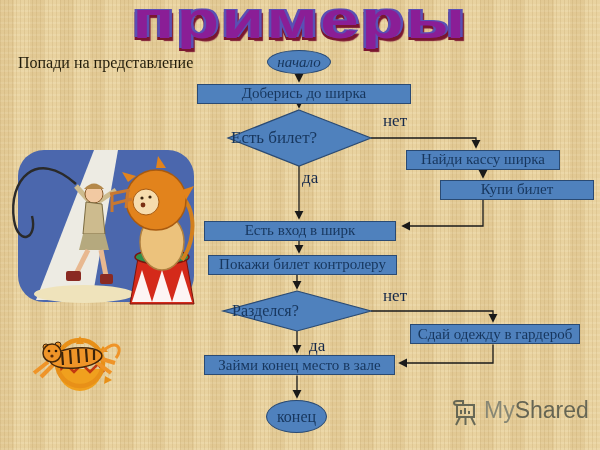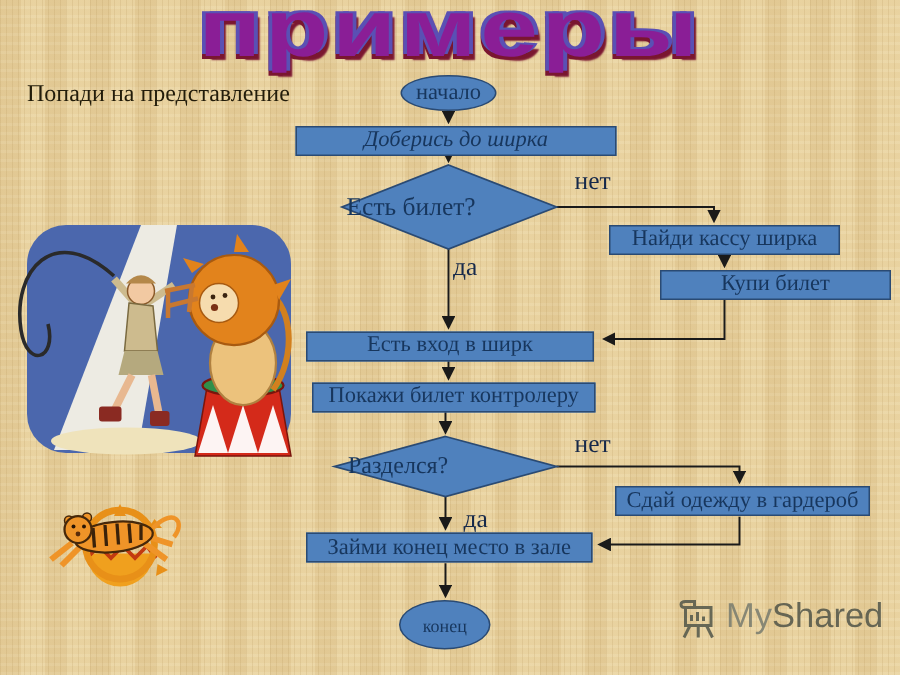--- a/index.html
+++ b/index.html
@@ -82,23 +82,23 @@
       <path d="M297,274.5 V288" marker-end="url(#ah)"></path>
       <path d="M371,311 H493 V321" marker-end="url(#ah)"></path>
       <path d="M493,344.5 V363 H400" marker-end="url(#ah)"></path>
       <path d="M297,331 V352" marker-end="url(#ah)"></path>
       <path d="M297,375.5 V397" marker-end="url(#ah)"></path>
     </g>
     <polygon points="299,110 371,138 299,166 228,138" fill="#4f81bd" stroke="#2a4a73" stroke-width="1.2"></polygon>
     <polygon points="297,291 371,311 297,331 223,311" fill="#4f81bd" stroke="#2a4a73" stroke-width="1.2"></polygon>
   </svg>
 
-  <div class="node terminator" style="left:267px;top:50px;width:64px;height:24px;">начало</div>
-
-  <div class="node" style="left:197px;top:84px;width:214px;height:19.5px;font-style:italic;">Доберись до ширка</div>
+  <div class="node terminator" style="left:267px;top:50px;width:64px;height:24px;font-style:italic;">начало</div>
+
+  <div class="node" style="left:197px;top:84px;width:214px;height:19.5px;">Доберись до ширка</div>
 
   <div class="dtext" style="left:231px;top:128px;width:140px;">Есть билет?</div>
 
   <div class="blabel" style="left:383px;top:111px;">нет</div>
 
   <div class="node" style="left:406px;top:150px;width:154px;height:19.5px;">Найди кассу ширка</div>
 
   <div class="node" style="left:406px;top:180px;width:154px;height:19.5px;margin-left:34px;">Купи билет</div>
 
   <div class="blabel" style="left:302px;top:168px;">да</div>
@@ -110,21 +110,21 @@
   <div class="dtext" style="left:232px;top:302px;width:130px;font-size:16px;">Разделся?</div>
 
   <div class="blabel" style="left:383px;top:286px;">нет</div>
 
   <div class="node" style="left:410px;top:324px;width:170px;height:20px;">Сдай одежду в гардероб</div>
 
   <div class="blabel" style="left:309px;top:336px;">да</div>
 
   <div class="node" style="left:204px;top:355px;width:191px;height:20px;">Займи конец место в зале</div>
 
-  <div class="node terminator" style="left:266px;top:400px;width:61px;height:33px;font-size:12px;">конец</div>
+  <div class="node terminator" style="left:266px;top:400px;width:61px;height:33px;font-size:16px;">конец</div>
 
   <svg class="illu" style="left:6px;top:142px;" width="190" height="180" viewBox="0 0 190 180">
     <rect x="12" y="8" width="176" height="152" rx="26" fill="#4b67ad"></rect>
     <polygon points="88,8 112,8 86,158 30,158" fill="#f5f2e6" opacity="0.95"></polygon>
     <ellipse cx="78" cy="152" rx="50" ry="9" fill="#efe3bb"></ellipse>
 
     <g>
       <polygon points="132,116 180,116 188,162 124,162" fill="#d42a1a" stroke="#7a150c" stroke-width="1"></polygon>
       <polygon points="126,160 136,128 146,160 156,128 166,160 176,128 186,160" fill="#ffffff" opacity="0.95"></polygon>
       <ellipse cx="156" cy="115" rx="27" ry="7" fill="#2f8f4a" stroke="#7a150c" stroke-width="1.5"></ellipse>

